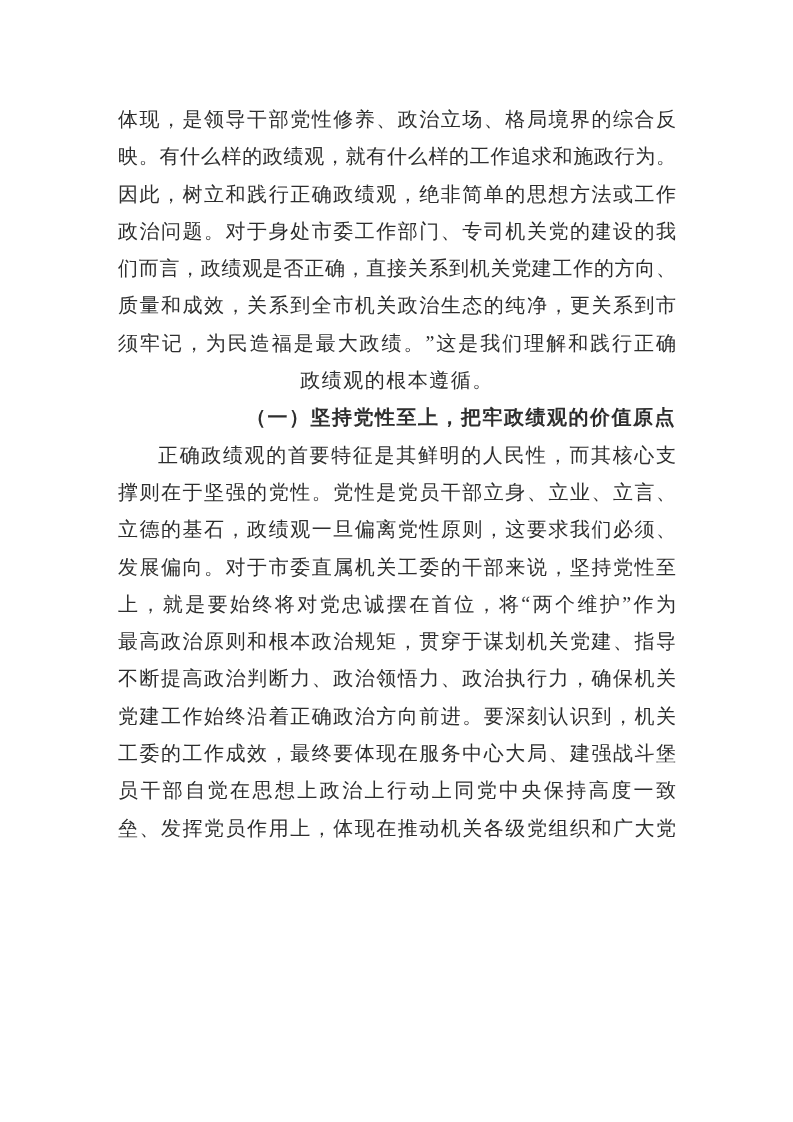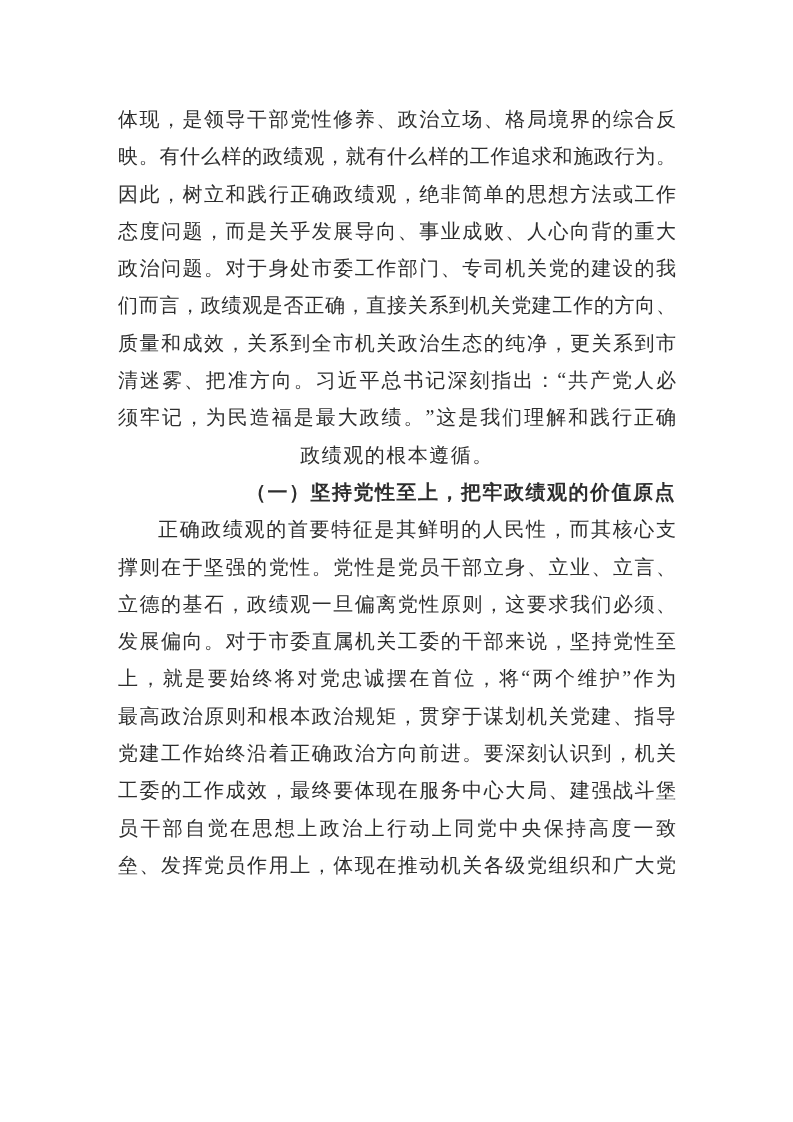--- a/index.html
+++ b/index.html
@@ -48,32 +48,31 @@
   }
 </style>
 </head>
 <body>
 
 <div class="page">
   <div class="text-block">
     <div class="ln just">体现，是领导干部党性修养、政治立场、格局境界的综合反</div>
     <div class="ln just">映。有什么样的政绩观，就有什么样的工作追求和施政行为。</div>
     <div class="ln just">因此，树立和践行正确政绩观，绝非简单的思想方法或工作</div>
-    <div class="ln just">态度问题，而是关乎发展导向、事业成败、人心向背的重大</div>
     <div class="ln just">政治问题。对于身处市委工作部门、专司机关党的建设的我</div>
     <div class="ln just">们而言，政绩观是否正确，直接关系到机关党建工作的方向、</div>
     <div class="ln just">质量和成效，关系到全市机关政治生态的纯净，更关系到市</div>
-    <div class="ln just">清迷雾、把准方向。习近平总书记深刻指出：“共产党人必</div>
     <div class="ln just">须牢记，为民造福是最大政绩。”这是我们理解和践行正确</div>
     <div class="ln end">政绩观的根本遵循。</div>
     <div class="ln head">（一）坚持党性至上，把牢政绩观的价值原点</div>
     <div class="ln just ind">正确政绩观的首要特征是其鲜明的人民性，而其核心支</div>
     <div class="ln just">撑则在于坚强的党性。党性是党员干部立身、立业、立言、</div>
     <div class="ln just">立德的基石，政绩观一旦偏离党性原则，这要求我们必须、</div>
     <div class="ln just">发展偏向。对于市委直属机关工委的干部来说，坚持党性至</div>
     <div class="ln just">上，就是要始终将对党忠诚摆在首位，将“两个维护”作为</div>
     <div class="ln just">最高政治原则和根本政治规矩，贯穿于谋划机关党建、指导</div>
+    <div class="ln just">不断提高政治判断力、政治领悟力、政治执行力，确保机关</div>
     <div class="ln just">党建工作始终沿着正确政治方向前进。要深刻认识到，机关</div>
     <div class="ln just">工委的工作成效，最终要体现在服务中心大局、建强战斗堡</div>
     <div class="ln just">员干部自觉在思想上政治上行动上同党中央保持高度一致</div>
     <div class="ln just">垒、发挥党员作用上，体现在推动机关各级党组织和广大党</div>
   </div>
 </div>
 
 </body></html>

